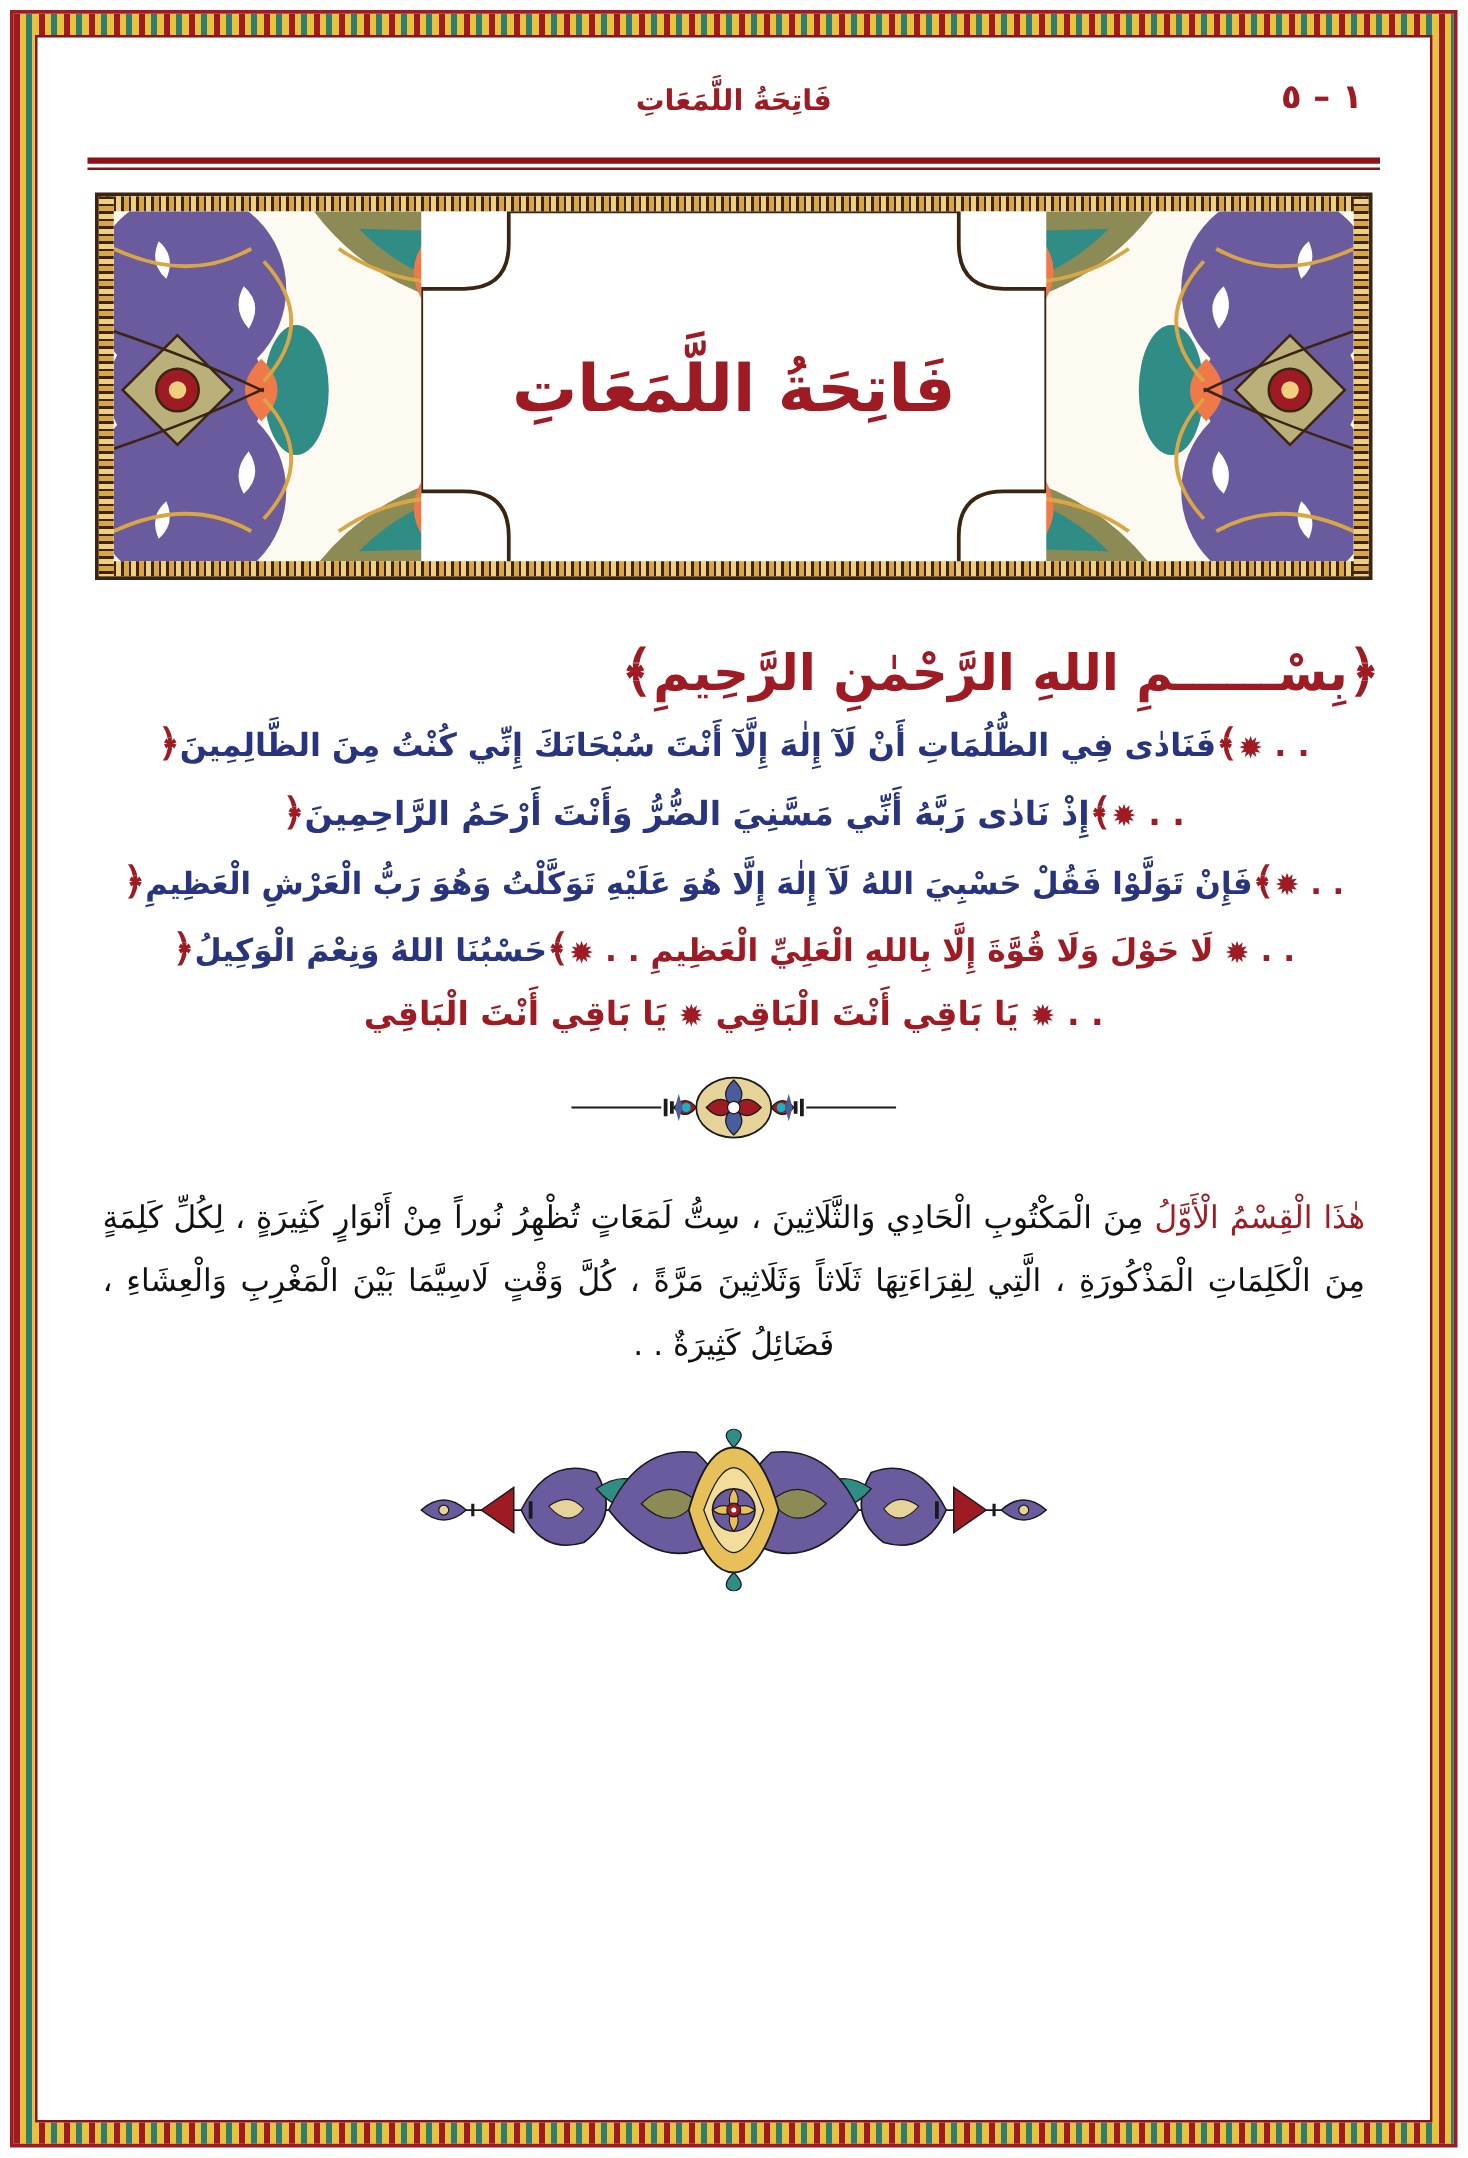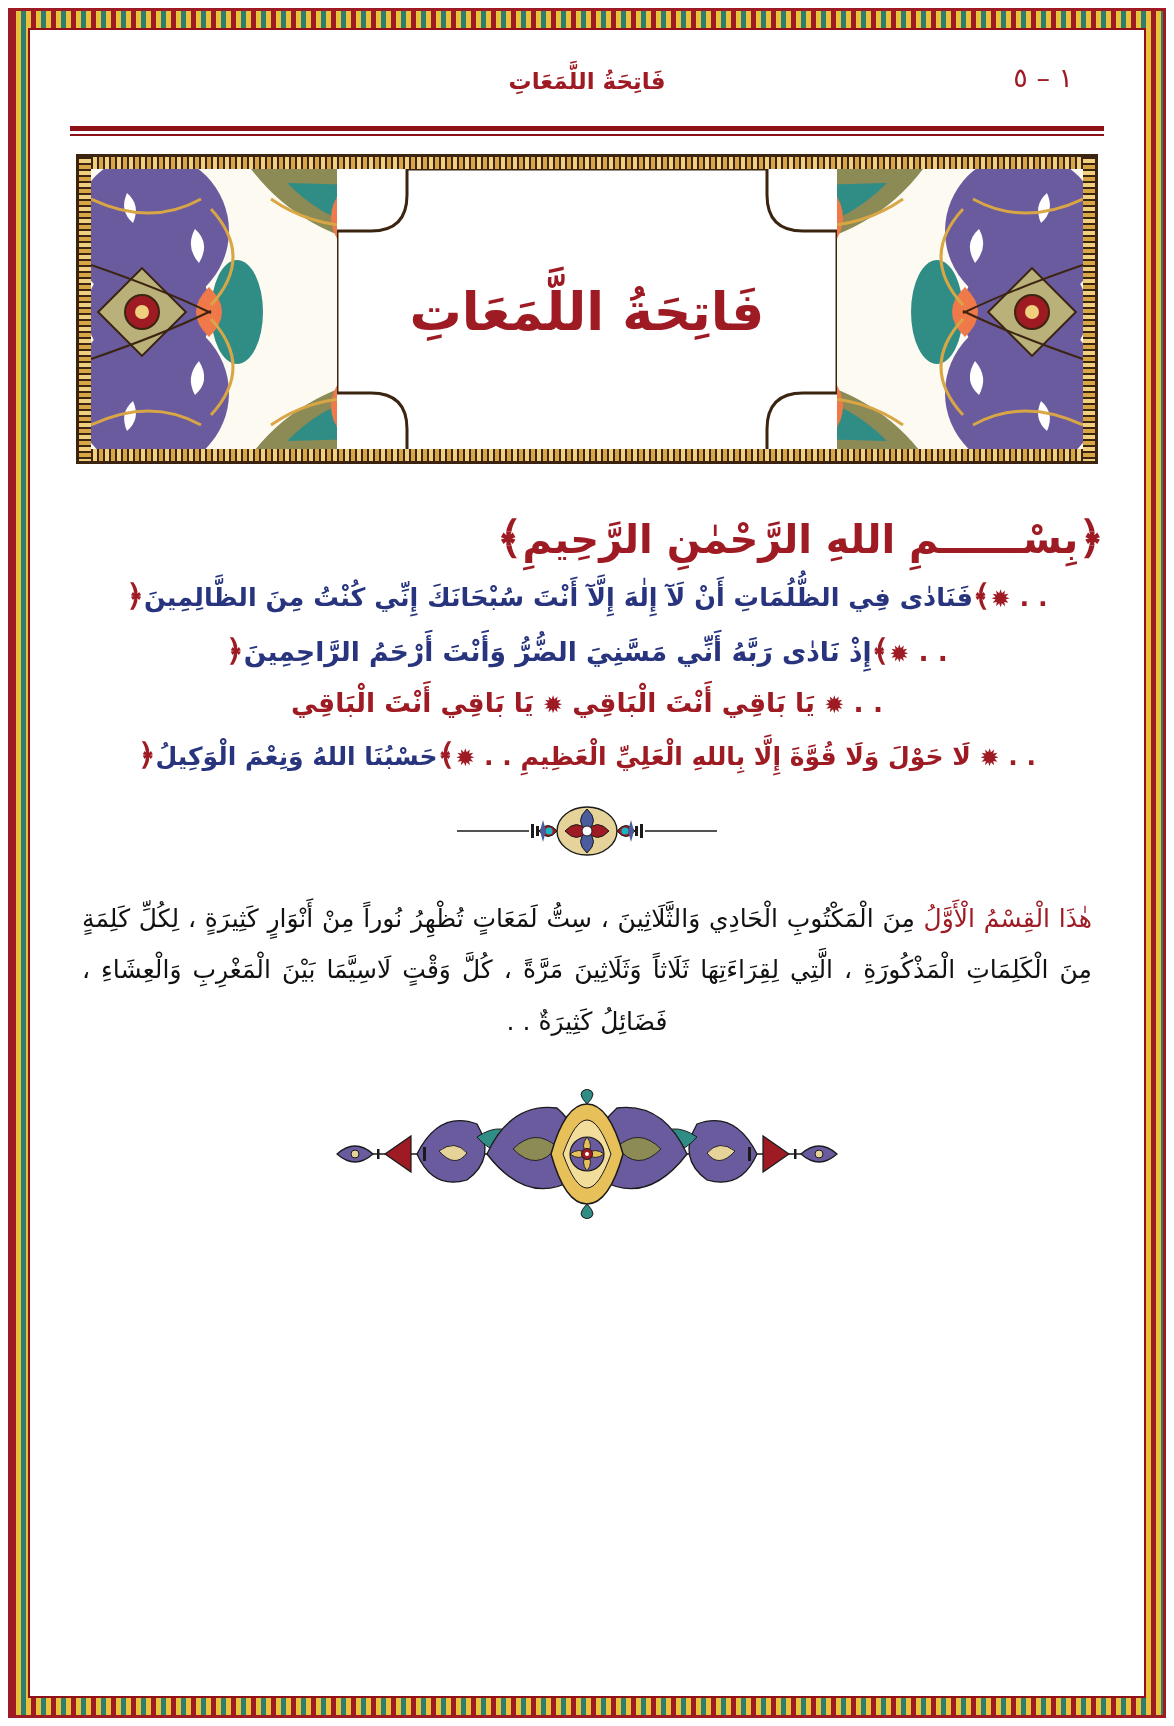--- a/index.html
+++ b/index.html
@@ -39,23 +39,23 @@
     box-sizing:border-box;
   }
 
   
   .header{
     position:relative;
     height:62px;
   }
   .header-pageno{
     position:absolute;
-    right:31px; top:4px;
+    right:14px; top:4px;
     font-size:27px;
-    font-weight:normal;
+    font-weight:bold;
     color:#9e1b24;
     letter-spacing:2px;
     direction:ltr;
   }
   .header-title{
     text-align:center;
     font-size:23px;
     font-weight:bold;
     color:#9e1b24;
     padding-top:10px;
@@ -328,35 +328,39 @@
         <div class="verse-line v1">
           <span class="dots">. .</span>
           <span class="rosette">✹</span><span class="bracket">﴾</span><span class="v-blue">فَنَادٰى فِي الظُّلُمَاتِ أَنْ لَآ إِلٰهَ إِلَّآ أَنْتَ سُبْحَانَكَ إِنِّي كُنْتُ مِنَ الظَّالِمِينَ</span><span class="bracket">﴿</span>
         </div>
 
         <div class="verse-line v2">
           <span class="dots">. .</span>
           <span class="rosette">✹</span><span class="bracket">﴾</span><span class="v-blue">إِذْ نَادٰى رَبَّهُ أَنِّي مَسَّنِيَ الضُّرُّ وَأَنْتَ أَرْحَمُ الرَّاحِمِينَ</span><span class="bracket">﴿</span>
         </div>
 
+        <div class="verse-line v3">
+          <span class="dots">. .</span>
+          <span class="rosette">✹</span><span class="bracket">﴾</span><span class="v-blue">فَإِنْ تَوَلَّوْا فَقُلْ حَسْبِيَ اللهُ لَآ إِلٰهَ إِلَّا هُوَ عَلَيْهِ تَوَكَّلْتُ وَهُوَ رَبُّ الْعَرْشِ الْعَظِيمِ</span><span class="bracket">﴿</span>
+        </div>
+
+        <div class="verse-line v4">
+          <span class="dots">. .</span>
+          <span class="rosette">✹</span>
+          <span class="v-red">لَا حَوْلَ وَلَا قُوَّةَ إِلَّا بِاللهِ الْعَلِيِّ الْعَظِيمِ</span>
+          <span class="dots">. .</span>
+          <span class="rosette">✹</span><span class="bracket">﴾</span><span class="v-blue">حَسْبُنَا اللهُ وَنِعْمَ الْوَكِيلُ</span><span class="bracket">﴿</span>
+        </div>
 
         <div class="verse-line v5 v-red">
           <span class="dots">. .</span>
           <span class="rosette">✹</span>
           <span class="v-red">يَا بَاقِي أَنْتَ الْبَاقِي</span>
           <span class="rosette">✹</span>
           <span class="v-red">يَا بَاقِي أَنْتَ الْبَاقِي</span>
-        </div>
-
-        <div class="verse-line v4">
-          <span class="dots">. .</span>
-          <span class="rosette">✹</span>
-          <span class="v-red">لَا حَوْلَ وَلَا قُوَّةَ إِلَّا بِاللهِ الْعَلِيِّ الْعَظِيمِ</span>
-          <span class="dots">. .</span>
-          <span class="rosette">✹</span><span class="bracket">﴾</span><span class="v-blue">حَسْبُنَا اللهُ وَنِعْمَ الْوَكِيلُ</span><span class="bracket">﴿</span>
         </div>
       </div>
 
       <div class="divider">
         <svg width="260" height="52" viewBox="0 0 260 52">
           <line x1="0" y1="26" x2="72" y2="26" stroke="#1a1a1a" stroke-width="1.6"></line>
           <line x1="188" y1="26" x2="260" y2="26" stroke="#1a1a1a" stroke-width="1.6"></line>
 
           <ellipse cx="130" cy="26" rx="30" ry="24" fill="#e6d39a" stroke="#1a1a1a" stroke-width="1.4"></ellipse>
           <path d="M130 4 q13 12 0 22 q-13 -10 0 -22z" fill="#4a5c9e" stroke="#1a1a1a" stroke-width="1"></path>

